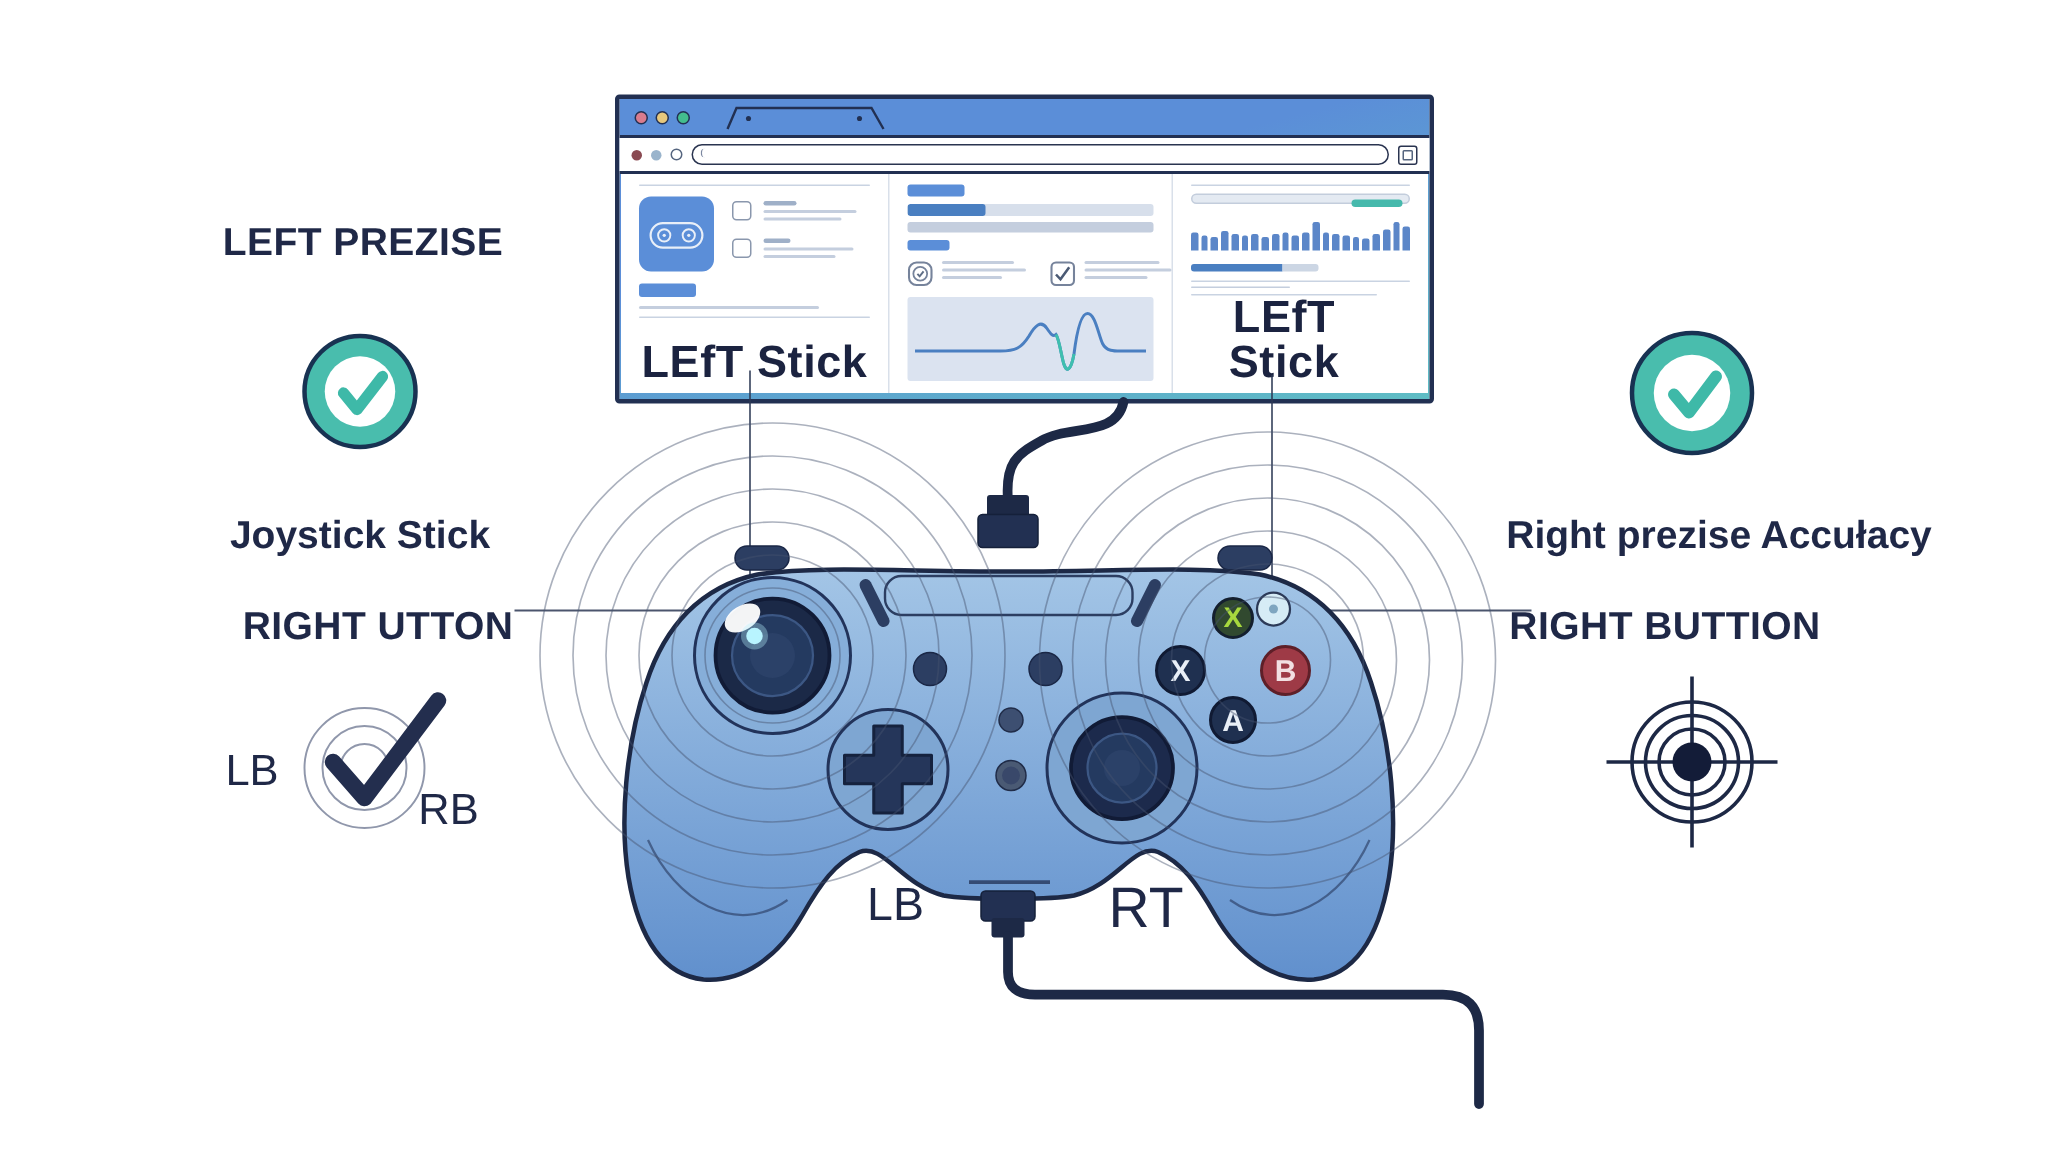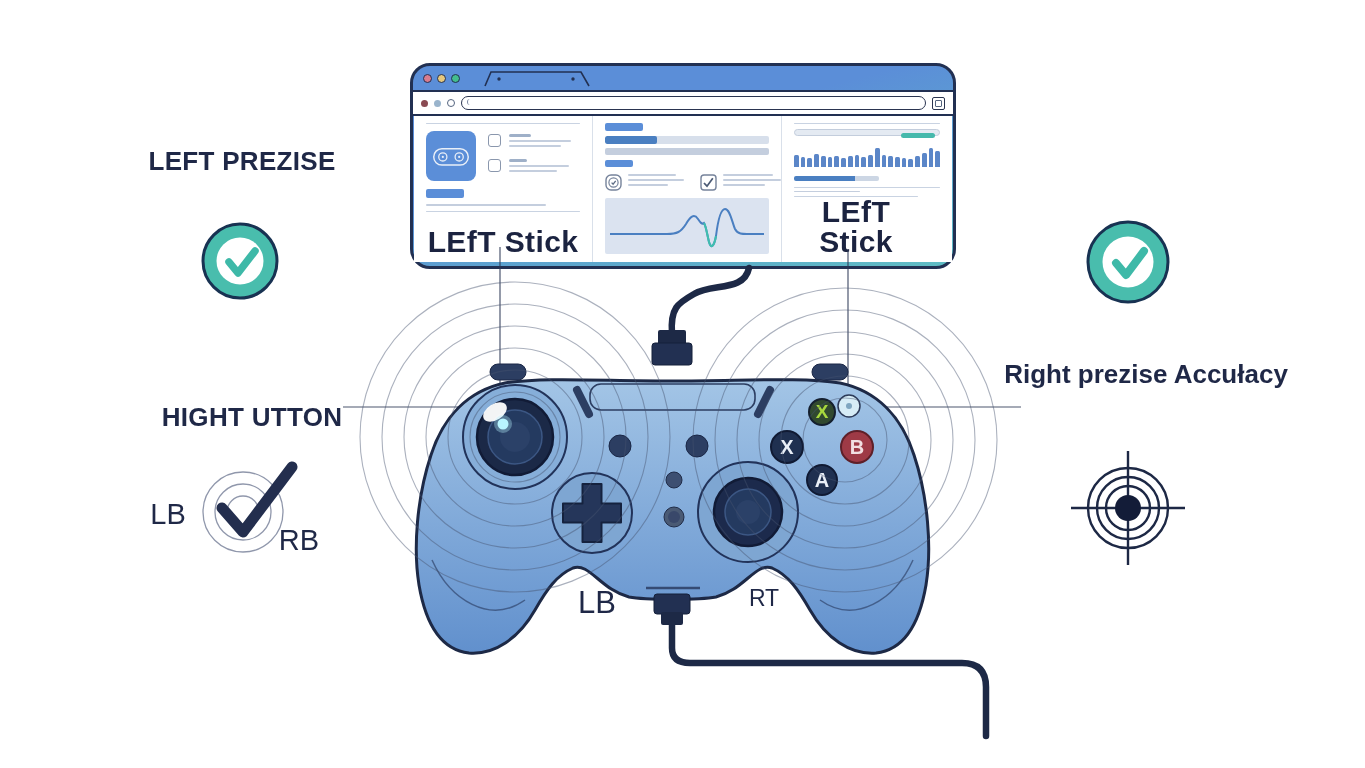--- a/index.html
+++ b/index.html
@@ -5,21 +5,21 @@
   html,body{margin:0;padding:0;background:#fff;}
   .stage{position:relative;width:1365px;height:768px;background:#ffffff;overflow:hidden;
          font-family:"Liberation Sans",sans-serif;color:#1c2544;}
   
   .label{position:absolute;transform:translateX(-50%);white-space:nowrap;color:#1f2847;z-index:4;}
   .lbl-caps{font-size:26px;font-weight:600;letter-spacing:.3px;}
   .lbl-sub{font-size:26px;font-weight:600;}
   .lbl-small{font-size:29px;font-weight:500;}
   
   .browser{position:absolute;left:410px;top:63px;width:546px;height:206px;box-sizing:border-box;
-           border:3px solid #223052;border-radius:20px;z-index:1;
+           border:3px solid #223052;border-radius:3px;z-index:1;
            background:linear-gradient(165deg,#5b8ed8 0%,#5b8ed8 38%,#5fbdc4 100%);}
   .titlebar{height:24px;display:flex;align-items:center;padding:0 10px;}
   .tl{width:9px;height:9px;border-radius:50%;border:1.5px solid #223052;margin-right:5px;box-sizing:border-box;}
   .tl.r{background:#d97c8e;} .tl.y{background:#e6c87d;} .tl.g{background:#43bd8e;}
   .toolbar{height:22px;background:#fff;border-top:2px solid #223052;border-bottom:2px solid #223052;
            display:flex;align-items:center;gap:6px;padding:0 8px;}
   .nav-dot{width:7px;height:7px;border-radius:50%;}
   .nav-dot.a{background:#8a4a52;} .nav-dot.b{background:#9ab4cc;}
   .nav-ring{width:8px;height:8px;border-radius:50%;border:1.5px solid #55657f;box-sizing:border-box;}
   .addr{flex:1;height:12px;border:1.5px solid #2a3450;border-radius:7px;background:#fff;position:relative;}
@@ -324,21 +324,23 @@
       <line x1="-57" y1="0" x2="57" y2="0" stroke="#1d2845" stroke-width="2.4"></line>
       <line x1="0" y1="-57" x2="0" y2="57" stroke="#1d2845" stroke-width="2.4"></line>
       <circle r="40" fill="none" stroke="#1d2845" stroke-width="2.4"></circle>
       <circle r="31" fill="none" stroke="#1d2845" stroke-width="2.4"></circle>
       <circle r="22" fill="none" stroke="#1d2845" stroke-width="2.4"></circle>
       <circle r="13" fill="#131c38"></circle>
     </g>
   </svg>
 
   <div class="label lbl-caps" style="left:242px;top:146px">LEFT PREZISE</div>
-  <div class="label lbl-caps" style="left:252px;top:402px">HIGHT UTTON</div>
+  <div class="label lbl-sub" style="left:240px;top:341px">Joystick Stick</div>
+  <div class="label lbl-caps" style="left:252px;top:402px">RIGHT UTTON</div>
   <div class="label lbl-small" style="left:168px;top:498px">LB</div>
   <div class="label lbl-small" style="left:299px;top:524px">RB</div>
 
-  <div class="label lbl-sub" style="left:1146px;top:359px">Right prezise Accułacy</div>
+  <div class="label lbl-sub" style="left:1146px;top:341px">Right prezise Accułacy</div>
+  <div class="label lbl-caps" style="left:1110px;top:402px">RIGHT BUTTION</div>
 
   <div class="label lbl-small" style="left:597px;top:585px;font-size:31px">LB</div>
-  <div class="label lbl-small" style="left:764px;top:585px;font-size:23px">RT</div>
+  <div class="label lbl-small" style="left:764px;top:585px;font-size:38px">RT</div>
 </div>
 
 </body></html>

